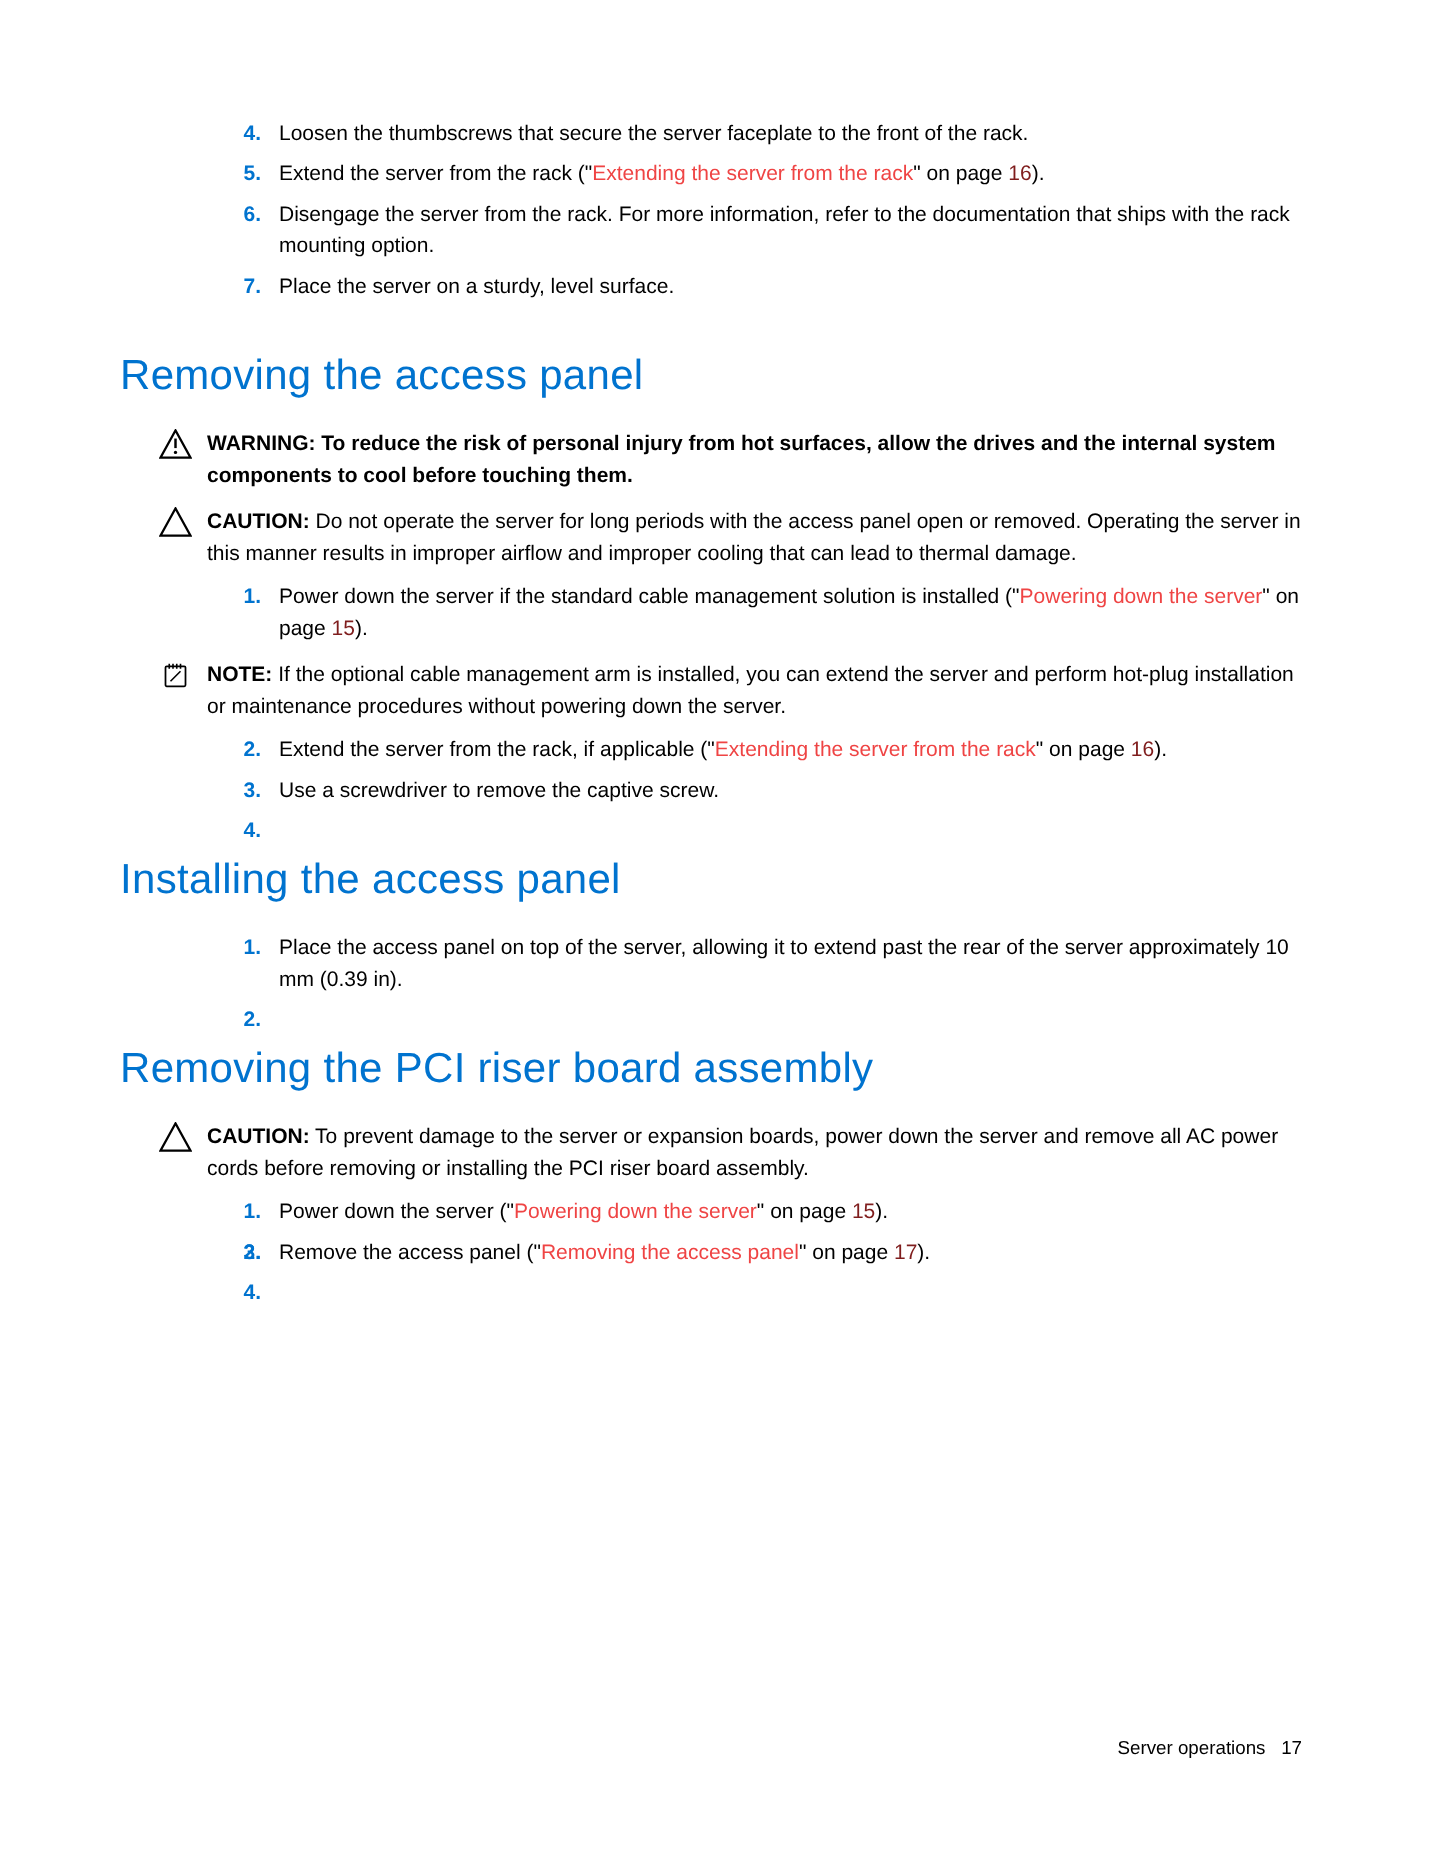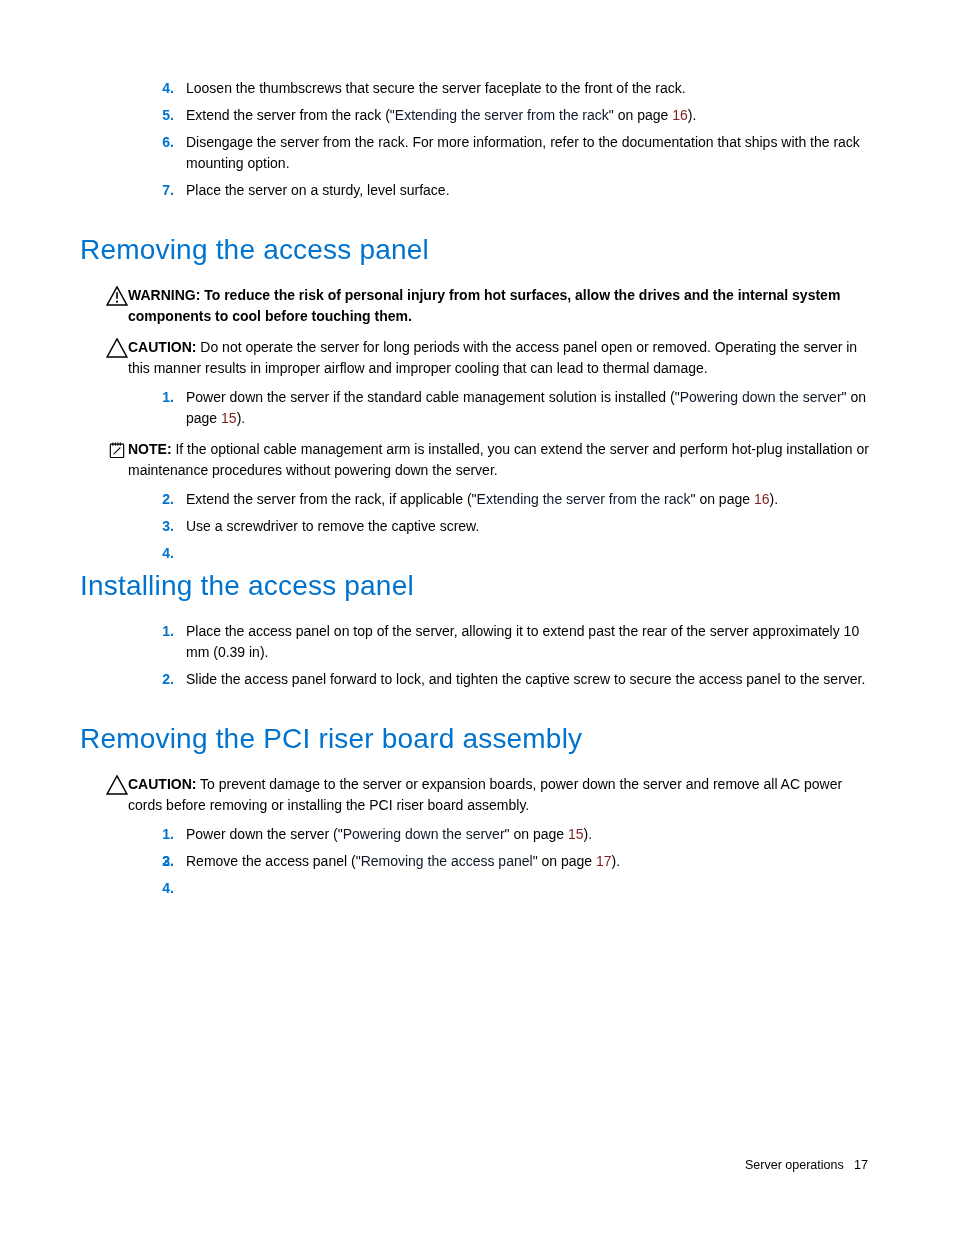--- a/index.html
+++ b/index.html
@@ -34,26 +34,27 @@
       padding-left: 0;
     }
     ol.num-list > li .num {
       position: absolute;
       left: -36px;
       font-weight: bold;
       color: #0073cf;
       text-align: right;
       width: 24px;
     }
-    .link { color: #0f172a; }
+    .link { color: #ef4444; }
     .pageref { color: #7f1d1d; }
     .callout {
       display: flex;
       align-items: flex-start;
       margin: 10px 0 8px 26px;
+      gap: 10px;
     }
     .callout .icon {
       flex: 0 0 22px;
       width: 22px;
       height: 20px;
       margin-top: 1px;
     }
     .callout .text {
       flex: 1;
     }
@@ -156,21 +157,20 @@
 
   <h2>Installing the access panel</h2>
 
   <ol class="num-list">
     <li>
       <span class="num">1.</span>
       <span>Place the access panel on top of the server, allowing it to extend past the rear of the server approximately 10 mm (0.39 in).</span>
     </li>
     <li>
       <span class="num">2.</span>
-      <span>Slide the access panel forward to lock, and tighten the captive screw to secure the access panel to the server.</span>
     </li>
   </ol>
 
   <h2>Removing the PCI riser board assembly</h2>
 
   <div class="callout">
     <span class="icon">
       <svg viewBox="0 0 24 22" width="22" height="20">
           <path d="M12 1 L23 21 L1 21 Z" fill="none" stroke="#000" stroke-width="1.6"></path>
         </svg>

